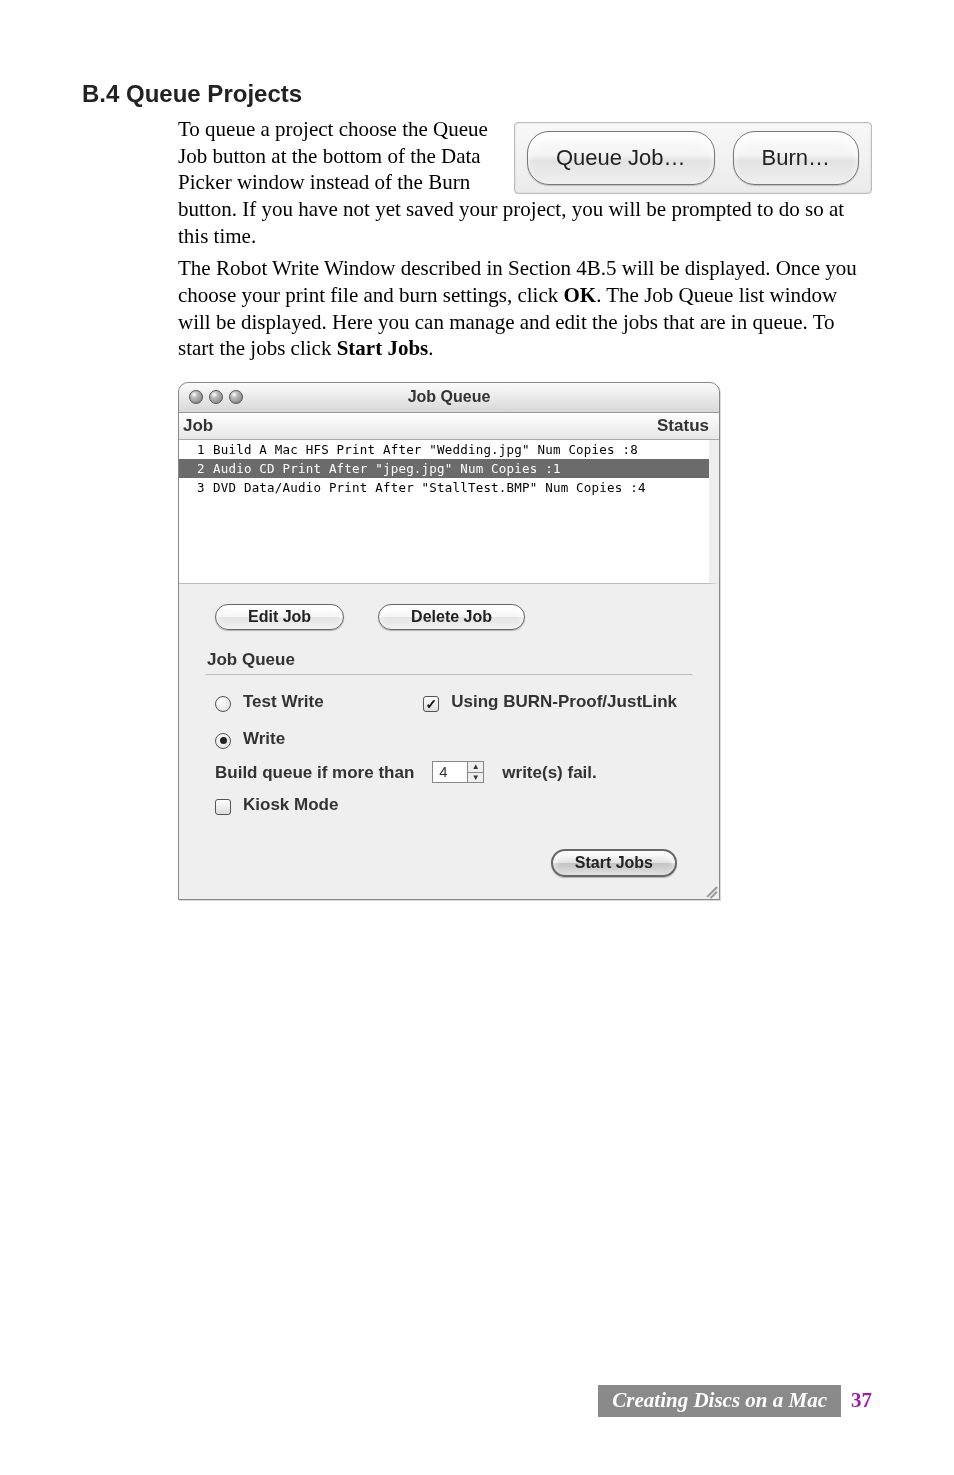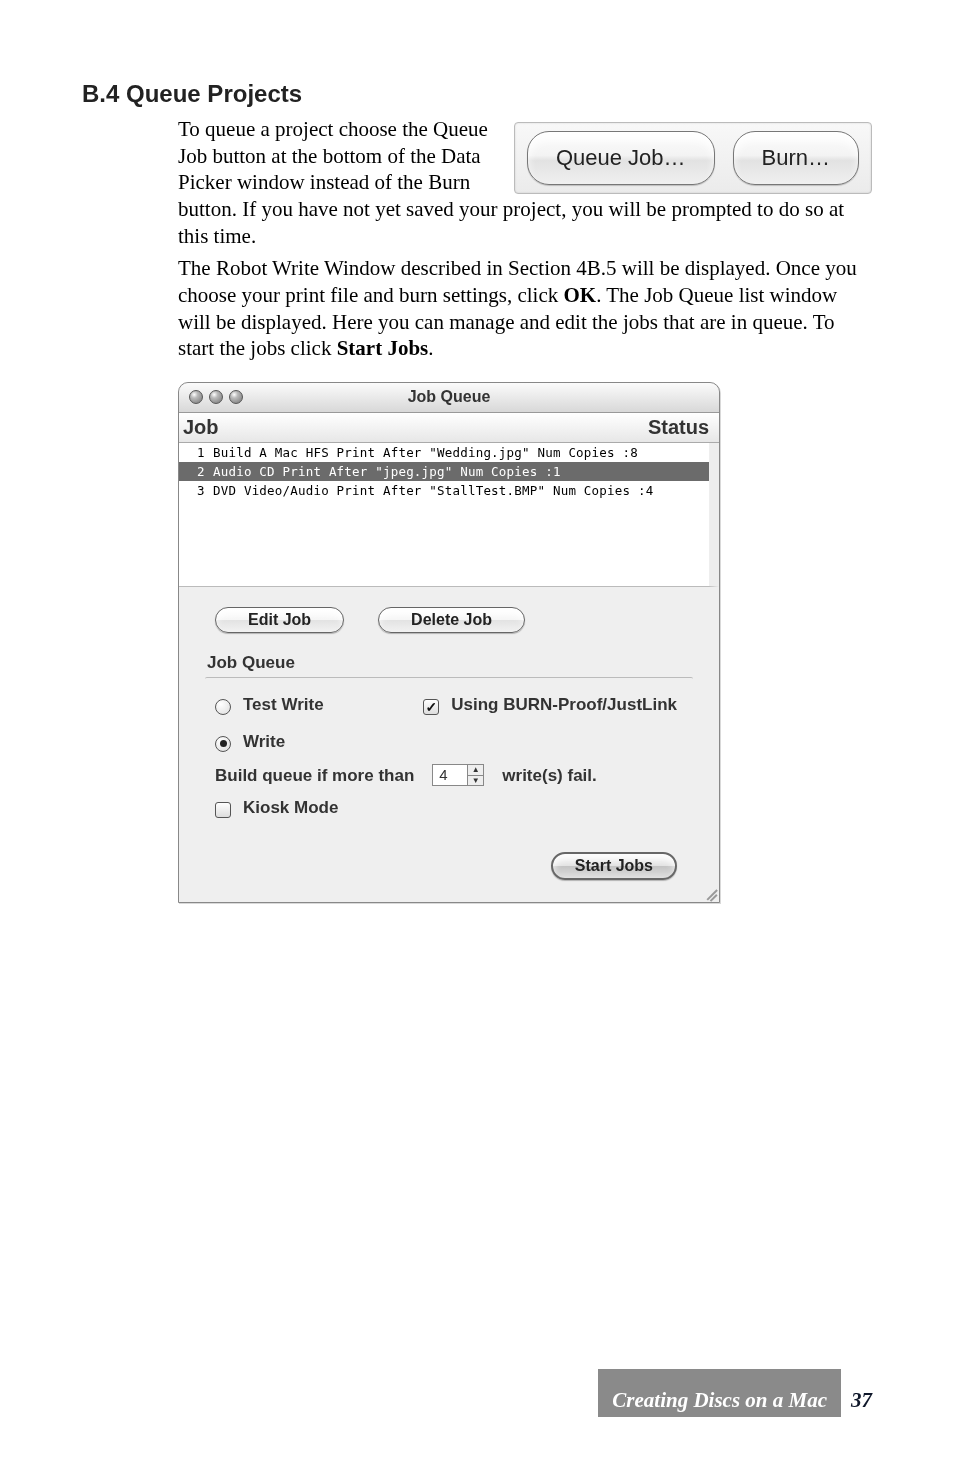--- a/index.html
+++ b/index.html
@@ -99,21 +99,21 @@
     text-align: center;
     font-size: 16px;
     font-weight: bold;
     color: #333;
     pointer-events: none;
   }
   .col-headers {
     background: linear-gradient(#fff,#e7e7e7);
     border-bottom: 1px solid #aaa;
     display: flex;
-    font-size: 20px;
+    font-size: 17px;
     font-weight: bold;
     color: #333;
     padding: 3px 10px 3px 4px;
     justify-content: space-between;
   }
   .list-area {
     background: #fff;
     min-height: 144px;
     border-bottom: 1px solid #bbb;
     border-right: 10px solid #eee;
@@ -224,28 +224,27 @@
     align-items: baseline;
     gap: 10px;
   }
   .footer-bar {
     background: #8a8a8a;
     color: #fff;
     font-style: italic;
     font-family: Georgia, serif;
     font-size: 21px;
     font-weight: bold;
-    padding: 19px 14px 4px 14px;
+    padding: 3px 14px 4px 14px;
   }
   .footer-pg {
-    font-style: italic;
     font-family: Georgia, serif;
     font-size: 21px;
     font-weight: bold;
-    color: #0f172a;
+    color: #a21caf;
   }
 </style>
 </head>
 <body>
 
 <div class="content">
   <div class="section-heading">B.4 Queue Projects</div>
 
   <div class="indent wrap-para">
     <div class="float-buttons">
@@ -277,21 +276,21 @@
       <div class="list-row">
         <span class="rownum">1</span>
         <span>Build A Mac HFS Print After "Wedding.jpg"  Num Copies :8</span>
       </div>
       <div class="list-row sel">
         <span class="rownum">2</span>
         <span>Audio CD Print After "jpeg.jpg"  Num Copies :1</span>
       </div>
       <div class="list-row">
         <span class="rownum">3</span>
-        <span>DVD Video/Audio Print After "StallTest.BMP"  Num Copies :4</span>
+        <span>DVD Data/Audio Print After "StallTest.BMP"  Num Copies :4</span>
       </div>
     </div>
 
     <div class="lower-panel">
       <div class="btn-row">
         <div class="mac-btn">Edit Job</div>
         <div class="mac-btn">Delete Job</div>
       </div>
 
       <div class="group-label">Job Queue</div>

